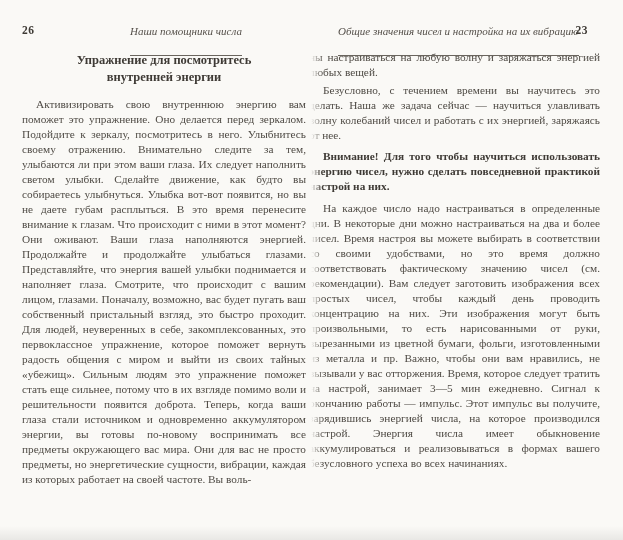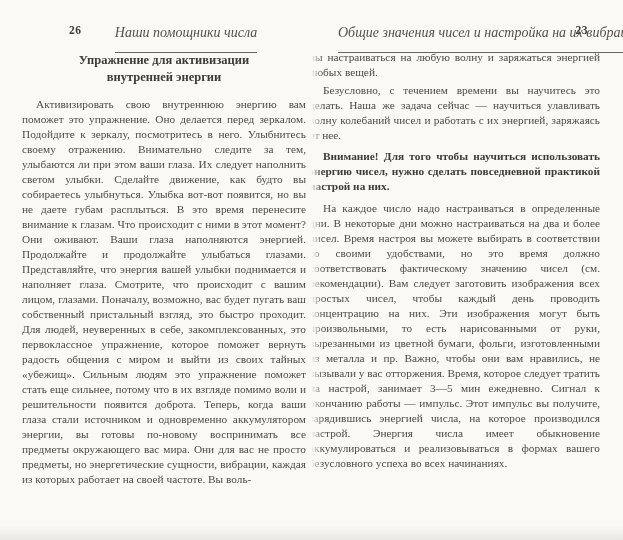--- a/index.html
+++ b/index.html
@@ -18,24 +18,24 @@
     pointer-events:none;
   }
   .page{position:absolute;top:0;height:540px;}
   .page-left{left:0;width:311px;}
   .page-right{left:311px;width:312px;}
 
   .runhead-row{position:absolute;display:flex;align-items:flex-start;}
   .page-left .runhead-row{left:22px;top:24px;width:284px;}
   .page-right .runhead-row{left:-3px;top:24px;width:292px;}
 
-  .pagenum{font-weight:bold;font-size:11.5px;color:#3e3a35;letter-spacing:.5px;margin-left:47px;}
+  .pagenum{font-weight:bold;font-size:11.5px;color:#3e3a35;letter-spacing:.5px;}
   .runhead{
-    font-style:italic;font-size:14px;color:#55504a;
-    border-bottom:1px solid #6a655e;padding-bottom:11px;white-space:nowrap;
+    font-style:italic;font-size:11px;color:#55504a;
+    border-bottom:1px solid #6a655e;padding-bottom:18px;white-space:nowrap;
   }
   .page-left .runhead{margin:1px auto 0 auto;transform:translateX(22px);}
   .page-left .pagenum{position:absolute;left:0;top:0;}
   .page-right .pagenum{position:absolute;right:12px;top:0;}
   .page-right .runhead{margin-top:1px;margin-left:30px;}
 
   .chapter-heading{
     position:absolute;left:22px;top:52px;width:284px;
     text-align:center;font-weight:bold;font-size:12.5px;line-height:16.5px;
     color:#3e3a35;
@@ -67,21 +67,21 @@
 
 <div class="scan">
 
   <div class="page page-left">
     <div class="runhead-row">
       <span class="pagenum">26</span>
       <span class="runhead">Наши помощники числа</span>
     </div>
 
     <div class="chapter-heading">
-      <span class="inner">Упражнение для активизации внутренней энергии</span>
+      <span class="inner">Упражнение для посмотритесь внутренней энергии</span>
     </div>
 
     <div class="body-col">
       <p>Активизировать свою внутреннюю энергию вам поможет это упражнение. Оно делается перед зеркалом. Подойдите к зеркалу, посмотритесь в него. Улыбнитесь своему отражению. Внимательно следите за тем, улыбаются ли при этом ваши глаза. Их следует наполнить светом улыбки. Сделайте движение, как будто вы собираетесь улыбнуться. Улыбка вот-вот появится, но вы не даете губам расплыться. В это время перенесите внимание к глазам. Что происходит с ними в этот момент? Они оживают. Ваши глаза наполняются энергией. Продолжайте и продолжайте улыбаться глазами. Представляйте, что энергия вашей улыбки поднимается и наполняет глаза. Смотрите, что происходит с вашим лицом, глазами. Поначалу, возможно, вас будет пугать ваш собственный пристальный взгляд, это быстро проходит. Для людей, неуверенных в себе, закомплексованных, это первоклассное упражнение, которое поможет вернуть радость общения с миром и выйти из своих тайных «убежищ». Сильным людям это упражнение поможет стать еще сильнее, потому что в их взгляде помимо воли и решительности появится доброта. Теперь, когда ваши глаза стали источником и одновременно аккумулятором энергии, вы готовы по-новому воспринимать все предметы окружающего вас мира. Они для вас не просто предметы, но энергетические сущности, вибрации, каждая из которых работает на своей частоте. Вы воль-</p>
     </div>
   </div>
 
   <div class="page page-right">
     <div class="runhead-row">
       <span class="runhead">Общие значения чисел и настройка на их вибрацию</span>

